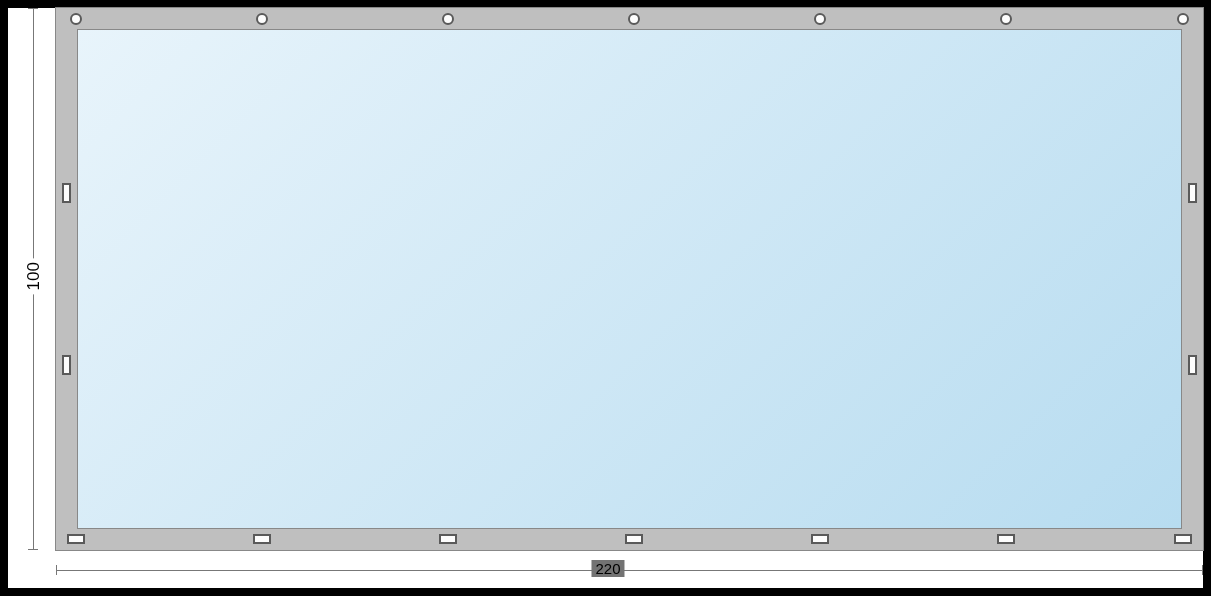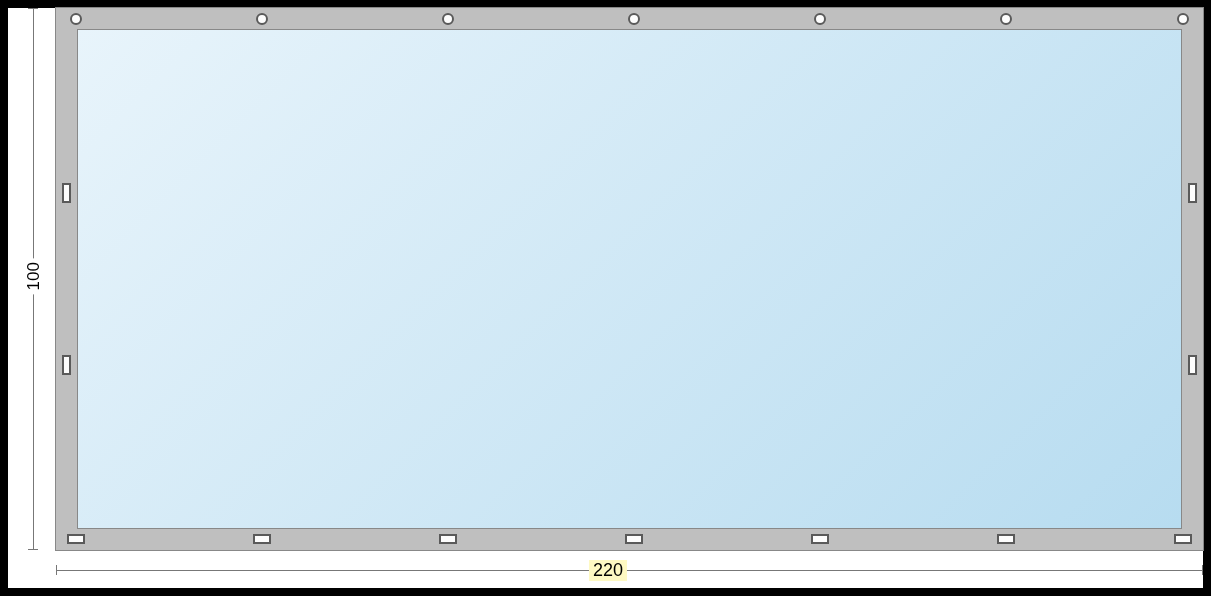--- a/index.html
+++ b/index.html
@@ -102,23 +102,23 @@
     position: absolute;
     height: 1px;
     width: 10px;
     background: #777;
     left: -5px;
   }
   .dim-v::before { top: 0; }
   .dim-v::after { bottom: 0; }
   .dim-label-h {
     position: absolute;
-    font-size: 18px;
+    font-size: 15px;
     color: #000;
-    background: #fef9c3;
+    background: #737373;
     padding: 0 4px;
   }
   .dim-label-v {
     position: absolute;
     font-size: 17px;
     color: #000;
     background: #fff;
     padding: 4px 0;
     writing-mode: vertical-rl;
     transform: rotate(180deg);

